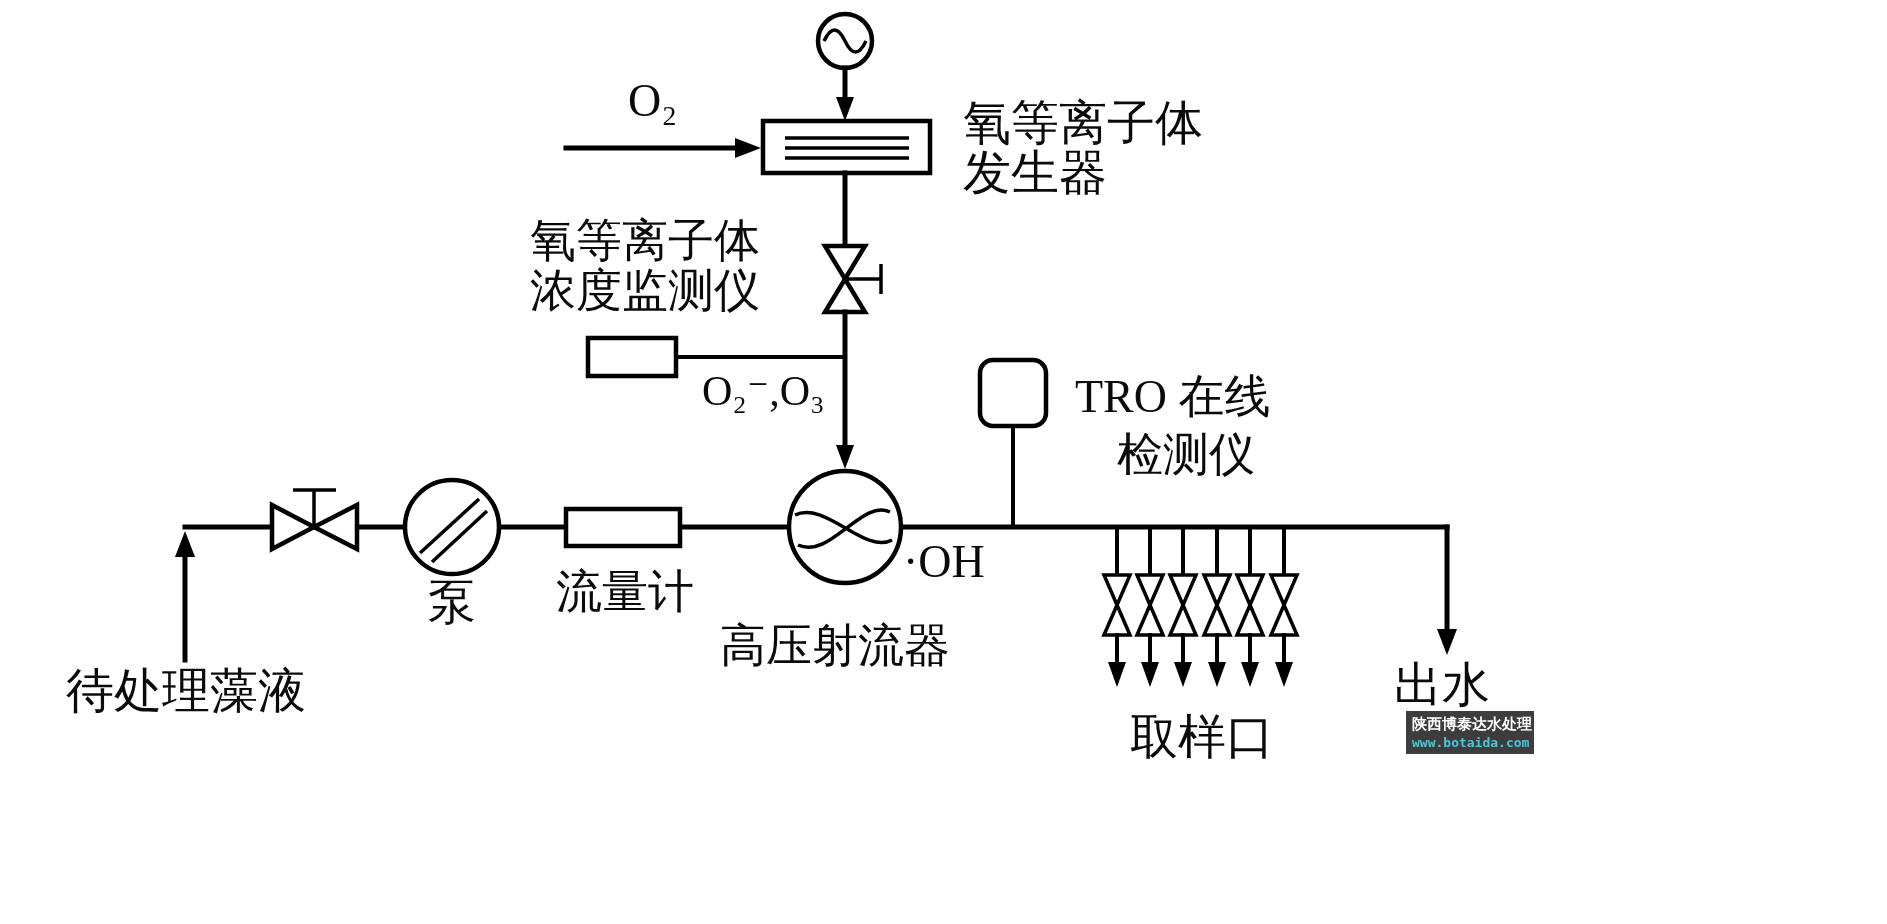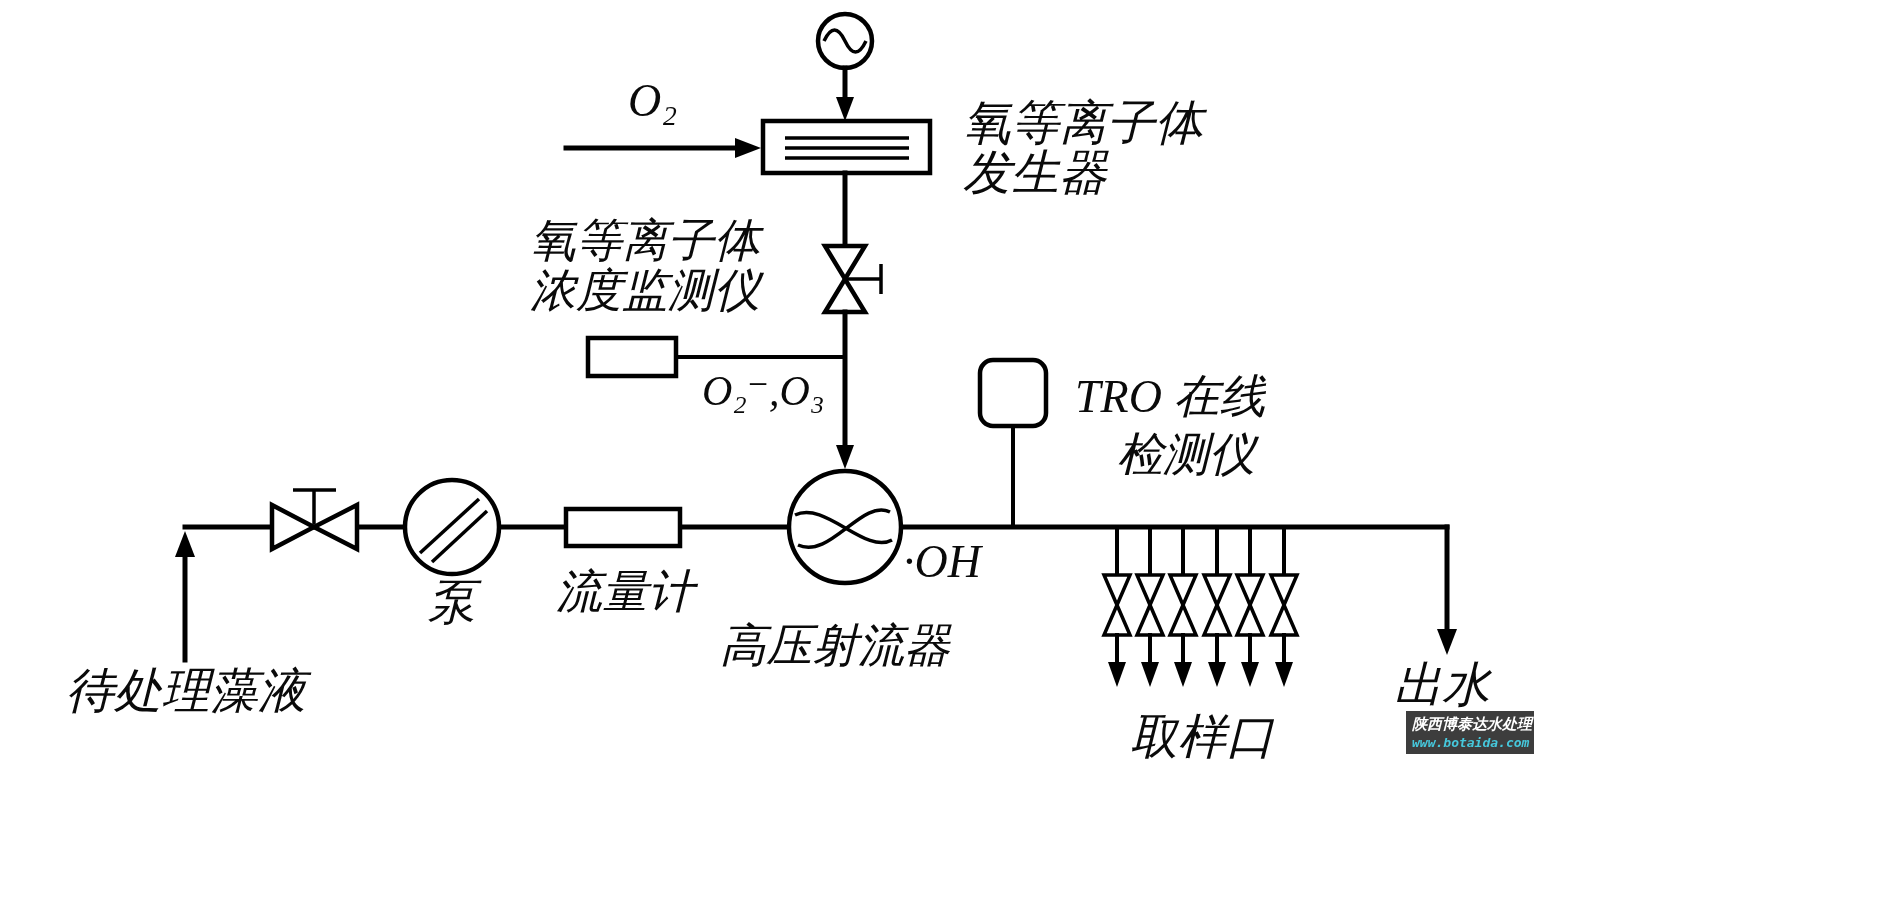--- a/index.html
+++ b/index.html
@@ -1,16 +1,16 @@
 <!DOCTYPE html>
 <html><head>
 <meta charset="utf-8">
 <style>
   html,body{margin:0;padding:0;background:#ffffff;}
-  .stage{position:relative;width:1887px;height:924px;background:#ffffff;overflow:hidden;font-style:italic;}
+  .stage{position:relative;width:1887px;height:924px;background:#ffffff;overflow:hidden;}
   svg{display:block;}
   .pipe{stroke:#000;stroke-width:5;fill:none;stroke-linecap:square;}
   .thin-pipe{stroke:#000;stroke-width:4;fill:none;stroke-linecap:square;}
   .shape{stroke:#000;stroke-width:4.5;fill:#fff;stroke-linejoin:miter;}
   .inner{stroke:#000;stroke-width:3.5;fill:none;stroke-linecap:butt;}
   .arrow{fill:#000;stroke:none;}
   .lbl{font-family:"Liberation Serif","DejaVu Serif",serif;fill:#0a0a0a;}
   .f48{font-size:48px;}
   .f46{font-size:46px;}
   .f42{font-size:42px;}

